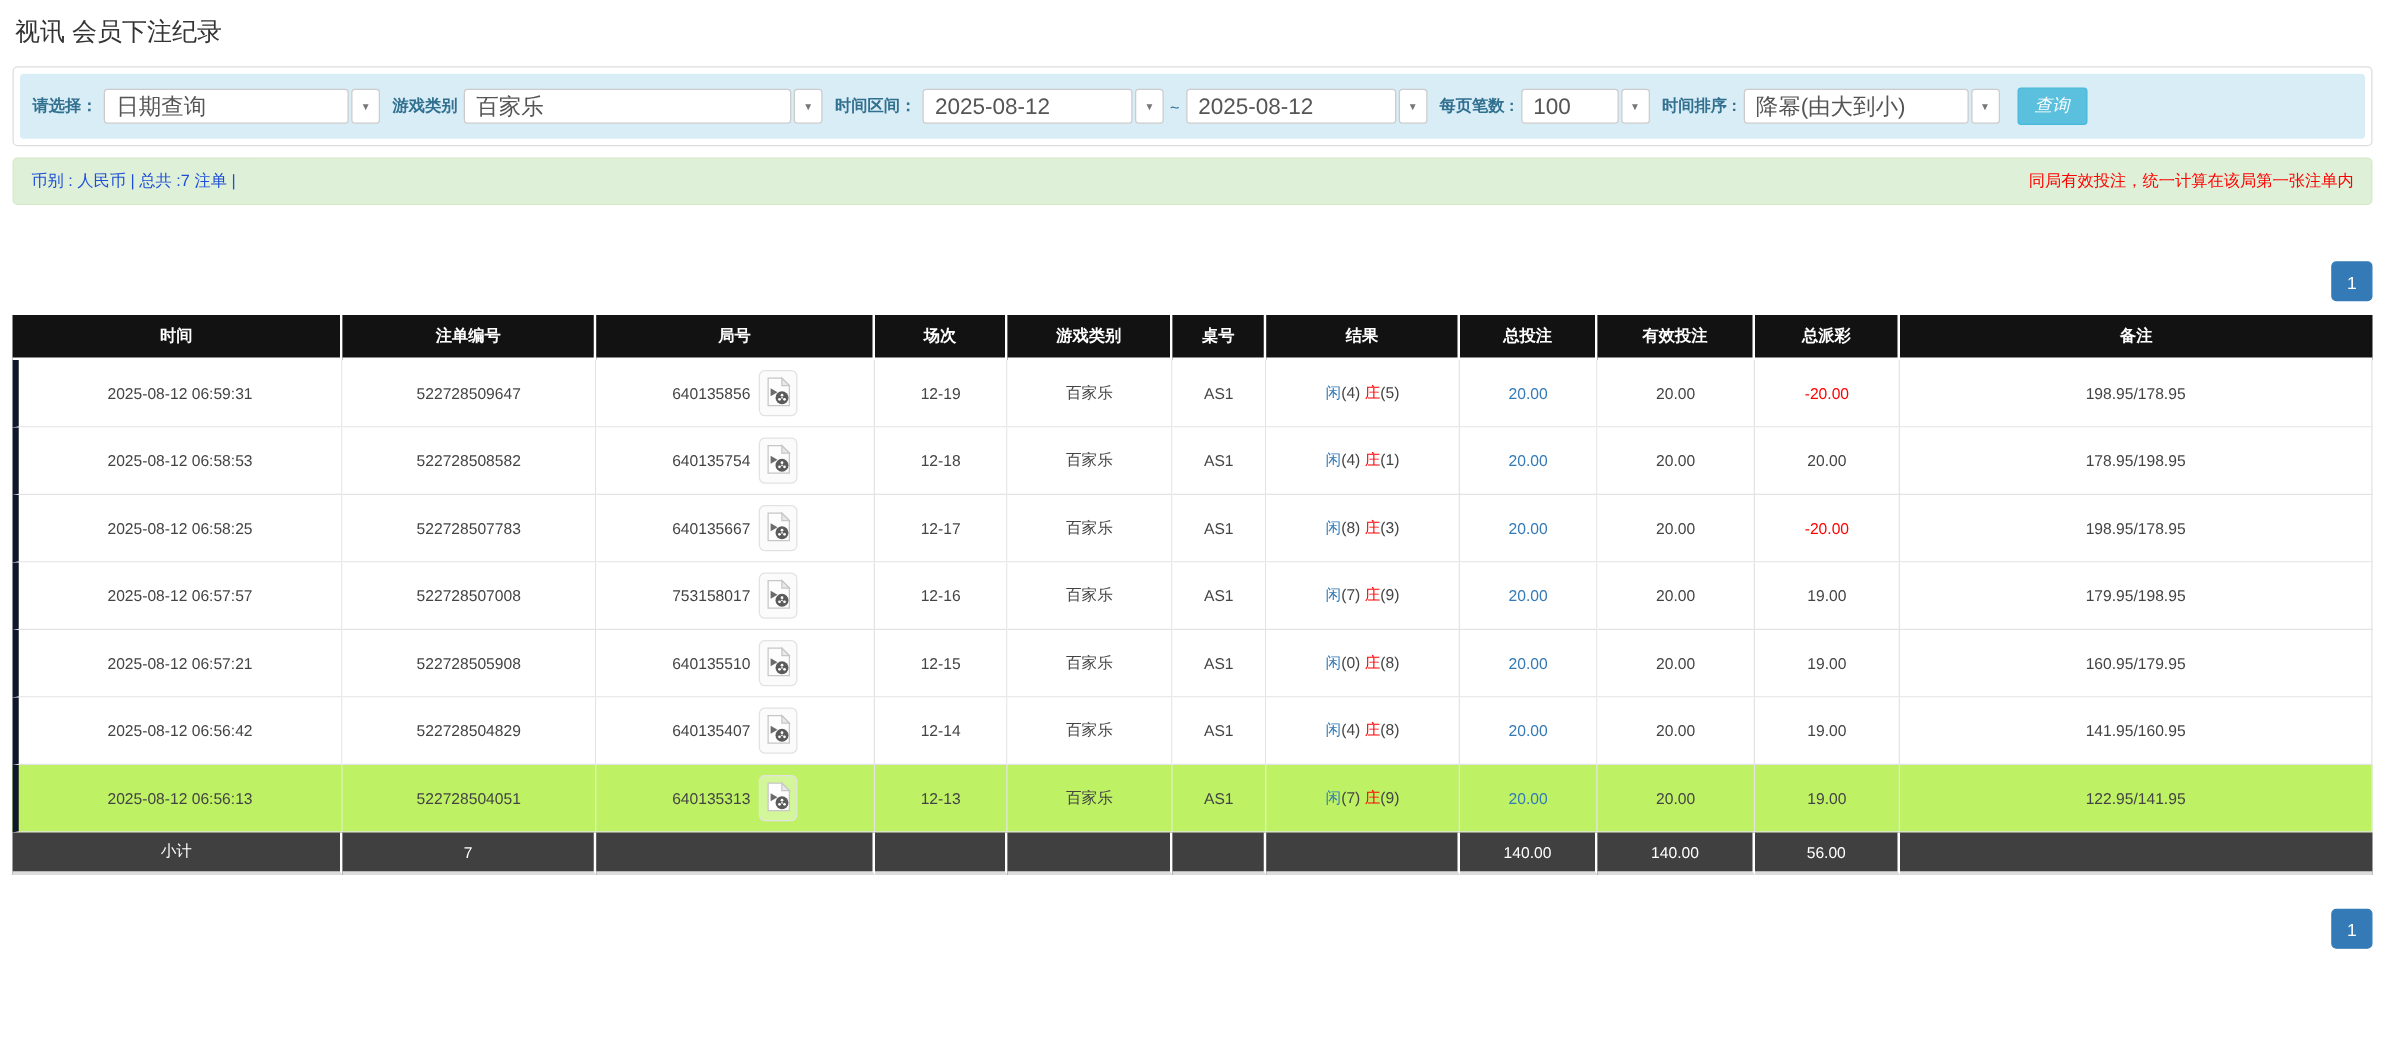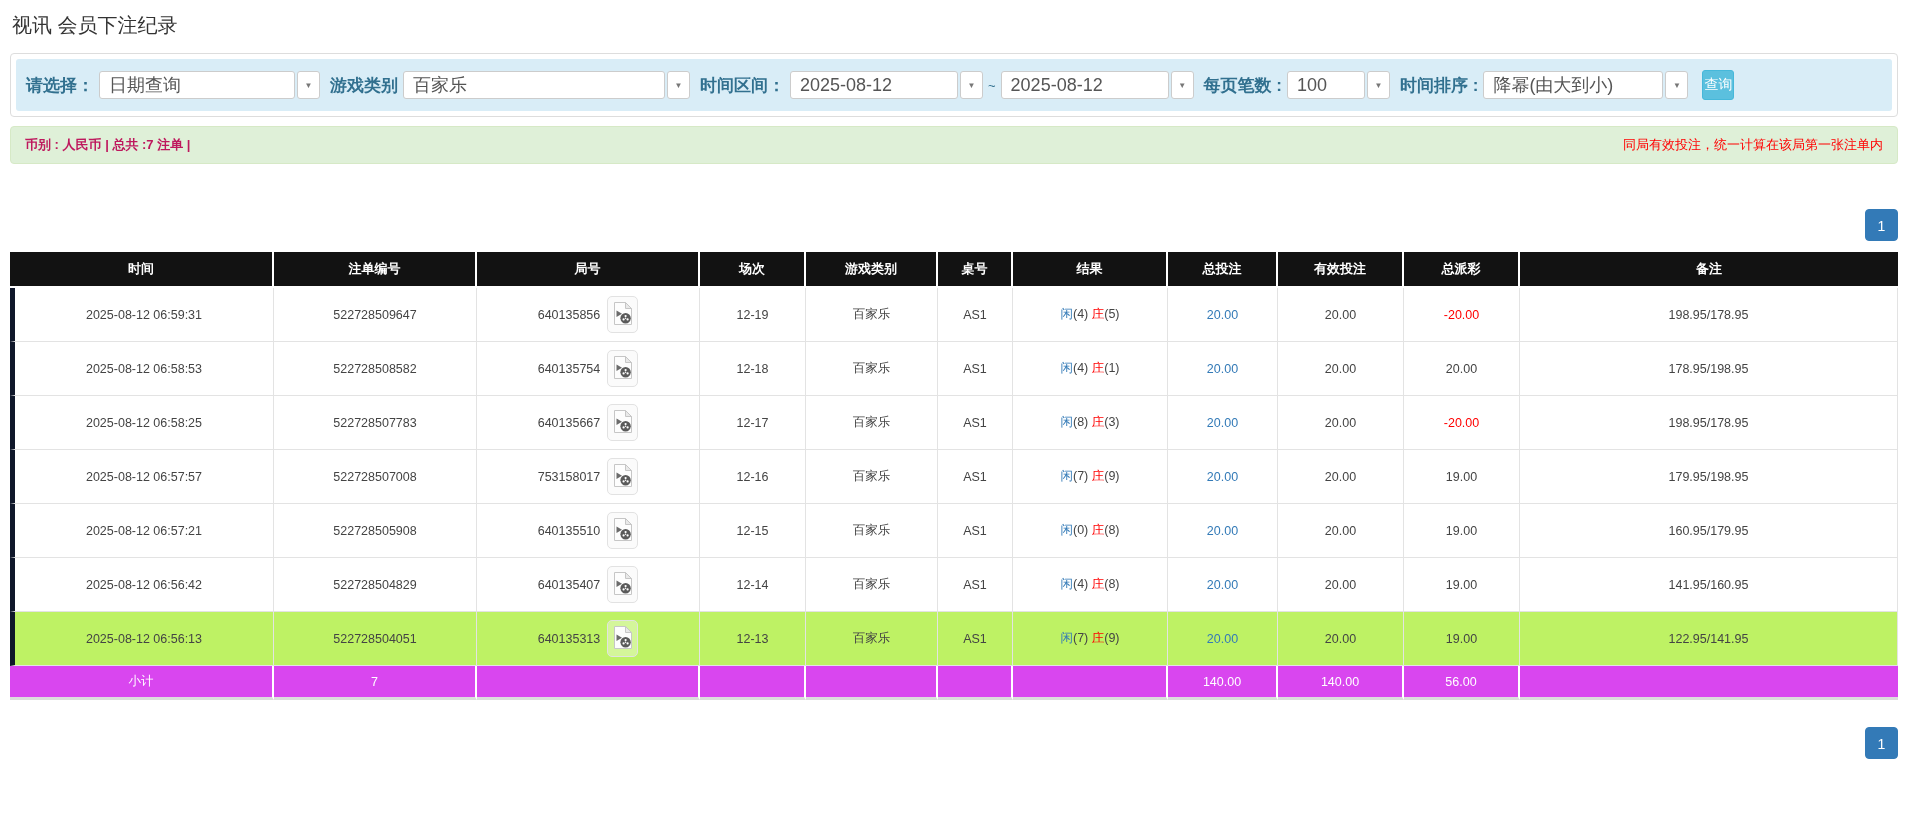--- a/index.html
+++ b/index.html
@@ -5,36 +5,36 @@
   * { box-sizing: border-box; margin: 0; padding: 0; }
   html,body { background:#fff; width:1908px; }
   body { font-family:"Liberation Sans","DejaVu Sans",sans-serif; color:#333; }
   .container { width:1888px; margin:0 10px; padding-top:8px; }
 
   .page-title { font-size:20px; color:#333; font-weight:normal; margin:4px 0 14px 2px; }
 
   
   .panel { border:1px solid #ddd; border-radius:4px; padding:5px; margin-bottom:9px; }
   .filterbar { background:#d9edf7; border-radius:3px; padding:11px 8px; display:flex; align-items:center; }
-  .flabel { font-size:17px; font-weight:bold; color:#31708f; white-space:nowrap; margin:0 5px 0 10px; }
+  .flabel { font-size:13px; font-weight:bold; color:#31708f; white-space:nowrap; margin:0 5px 0 10px; }
   .flabel:first-child { margin-left:2px; }
   .combo { display:flex; align-items:center; }
   .combo-input { height:28px; line-height:26px; background:#fff; border:1px solid #ccc; border-radius:3px;
                  font-size:18px; color:#555; padding:0 9px; overflow:hidden; white-space:nowrap; }
   .combo-btn { width:23px; height:28px; margin-left:2px; background:#fff; border:1px solid #ccc;
                border-radius:3px; display:flex; align-items:center; justify-content:center;
                font-size:8px; color:#777; cursor:pointer; }
   .tilde { font-size:13px; color:#31708f; margin:0 5px; }
-  .btn-search { height:30px; margin-left:14px; padding:0 1px; background:#5bc0de; border:1px solid #46b8da;
-                border-radius:3px; color:#fff; font-size:14px; cursor:pointer; }
+  .btn-search { height:30px; margin-left:14px; padding:0 13px; background:#5bc0de; border:1px solid #46b8da;
+                border-radius:3px; color:#fff; font-size:14px; cursor:pointer;font-style:italic; }
 
   
   .alert { background:#dff0d8; border:1px solid #d6e9c6; border-radius:4px; padding:9px 14px;
            display:flex; justify-content:space-between; align-items:center; font-size:13px; }
-  .alert-left { color:#be185d;font-weight:bold; }
+  .alert-left { color:#1d4ed8; }
   .alert-right { color:#f00; }
 
   
   .pag { text-align:right; }
   .pag-top { margin:45px 0 11px; }
   .pag-bottom { margin:27px 0 20px; }
   .page-btn { display:inline-block; min-width:33px; height:32px; line-height:32px; text-align:center;
               background:#337ab7; border:1px solid #337ab7; border-radius:4px; color:#fff; font-size:14px; cursor:pointer; }
 
   
@@ -47,21 +47,21 @@
   tbody.data tr td:first-child { border-left:5px solid #0f172a; }
   tbody.data tr.hl td { background:#bef264; }
   .round-wrap { display:inline-flex; align-items:center; gap:7px; }
   .video-btn { width:31px; height:37px; background:#fbfbfb; border:1px solid #e2e2e2; border-radius:5px;
                display:inline-flex; align-items:center; justify-content:center; cursor:pointer; padding:0; }
   tr.hl .video-btn { background:rgba(255,255,255,0.35); }
   .player { color:#337ab7; }
   .banker { color:#f00; }
   .bet-link { color:#337ab7; text-decoration:none; }
   .payout.neg { color:#f00; }
-  tbody.foot td { height:34px; background:#d946ef; color:#fff; font-size:12.5px; text-align:center;
+  tbody.foot td { height:34px; background:#404040; color:#fff; font-size:12.5px; text-align:center;
                   vertical-align:middle; border-right:2px solid #fff; border-bottom:3px solid #dcdcdc; }
   tbody.foot td:last-child { border-right:none; }
 </style>
 </head>
 <body>
 
 <div class="container">
 
   <h1 class="page-title">视讯 会员下注纪录</h1>
 

